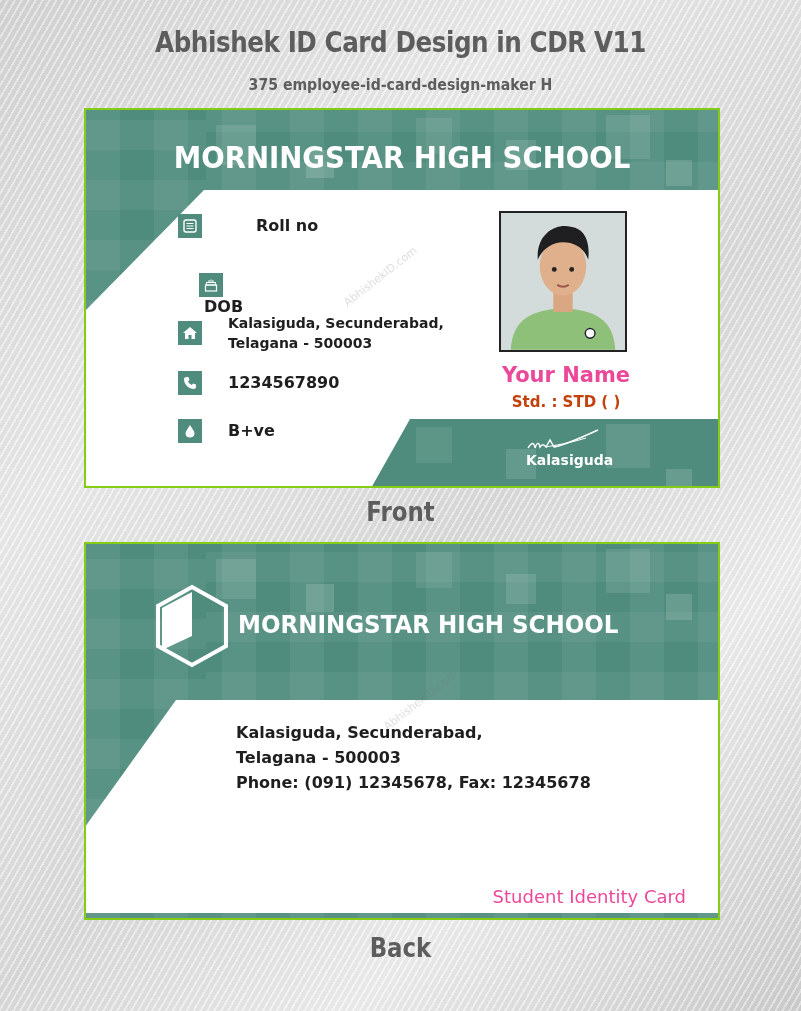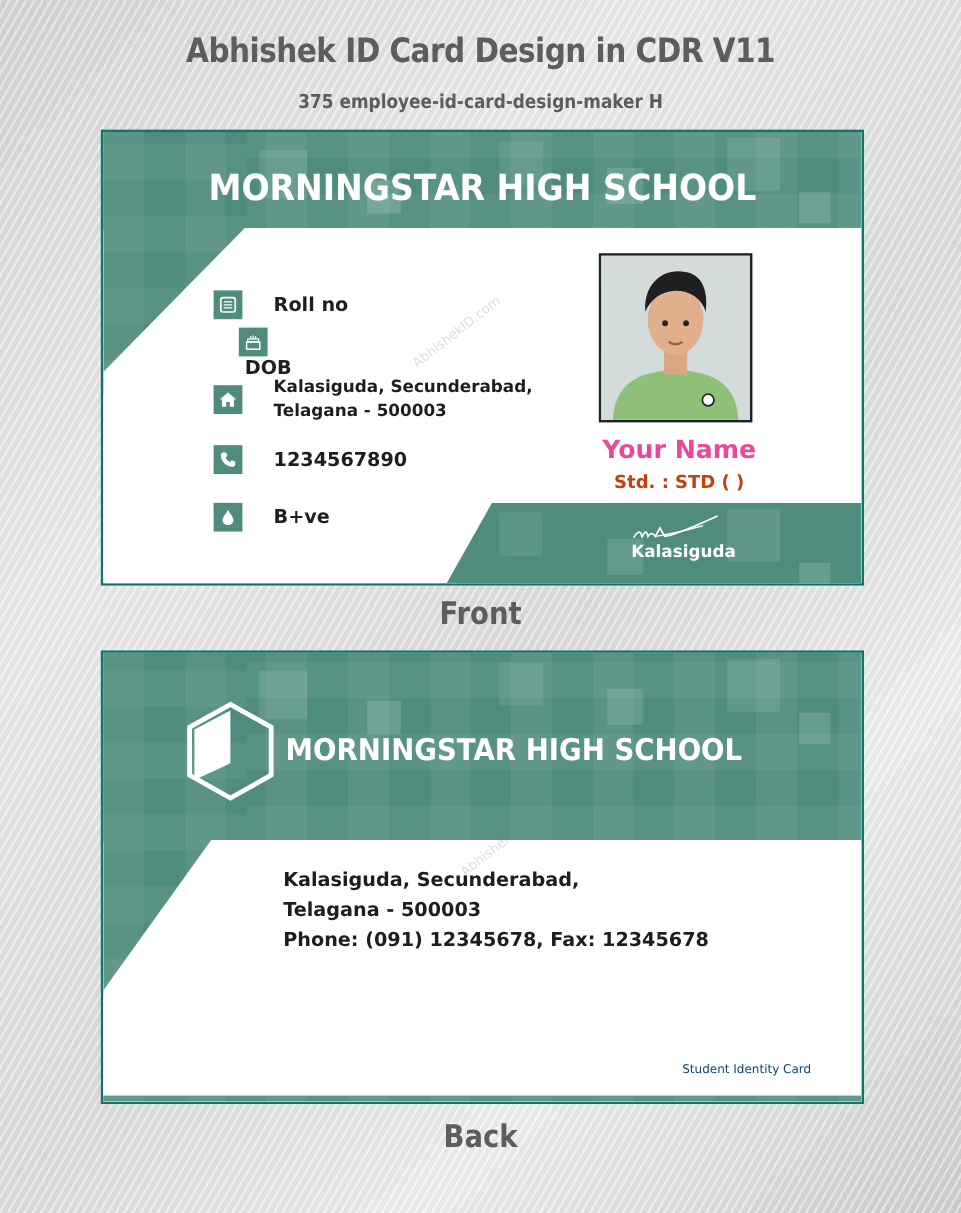--- a/index.html
+++ b/index.html
@@ -17,21 +17,21 @@
     position: absolute; left: 0; width: 801px; top: 26px; text-align: center;
     font-family: "DejaVu Sans", sans-serif; font-weight: bold; font-size: 28px;
     color: #5d5d5d; letter-spacing: -0.5px; transform: scaleX(0.88);
   }
   .page-subtitle {
     position: absolute; left: 0; width: 801px; top: 75px; text-align: center;
     font-weight: bold; font-size: 16px; color: #5d5d5d; transform: scaleX(0.88);
   }
   .card {
     position: absolute; left: 84px; width: 636px; background: #fff;
-    border: 2px solid #0f766e; box-sizing: border-box; overflow: hidden;
+    border: 2px solid #84cc16; box-sizing: border-box; overflow: hidden;
   }
   .card.front { top: 108px; height: 380px; }
   .card.back { top: 542px; height: 378px; }
   .teal { background: #4f8c7d; }
   .tiles {
     position: absolute; inset: 0;
     background-image:
       linear-gradient(rgba(255,255,255,0.13), rgba(255,255,255,0.13)),
       linear-gradient(rgba(255,255,255,0.10), rgba(255,255,255,0.10)),
       linear-gradient(rgba(255,255,255,0.15), rgba(255,255,255,0.15)),
@@ -76,21 +76,21 @@
   .principal { position: absolute; left: 440px; top: 342px; color: #fff; font-weight: bold; font-size: 14px; }
   .side-label { position: absolute; left: 0; width: 801px; text-align: center; font-weight: bold; font-size: 26px; color: #5d5d5d; transform: scaleX(0.88); }
   
   .back-header { position: absolute; left: 0; top: 0; width: 100%; height: 158px; }
   .back-leftband { position: absolute; left: 0; top: 0; width: 120px; height: 285px;
     clip-path: polygon(0 0, 100% 0, 100% 55%, 0 100%); }
   .hex-logo { position: absolute; left: 68px; top: 40px; width: 76px; height: 84px; }
   .school-name-back { position: absolute; left: 152px; top: 66px; color: #fff; font-weight: bold; font-size: 25px; transform: scaleX(0.92); transform-origin: left; }
   .back-info { position: absolute; left: 150px; top: 176px; font-weight: bold; font-size: 16px; color: #1e1e1e; line-height: 25px; }
   .back-info .email-label { font-size: 17px; margin-left: -8px; }
-  .sid { position: absolute; right: 42px; top: 342px; font-size: 10px; color: #0c4a6e; }
+  .sid { position: absolute; right: 32px; top: 342px; font-size: 18px; color: #ec4899; }
   .back-bottom { position: absolute; left: 0; bottom: 0; width: 100%; height: 5px; }
   .watermark { position: absolute; color: rgba(120,120,120,0.25); font-size: 11px; transform: rotate(-38deg); }
 </style>
 </head>
 <body>
 
 <div class="stripes"></div>
 
 <div class="page-title">Abhishek ID  Card Design in CDR V11</div>
 <div class="page-subtitle">375 employee-id-card-design-maker H</div>
@@ -101,21 +101,21 @@
     <div class="tiles2"></div>
   </div>
   <div class="front-leftband teal">
     <div class="tiles2"></div>
   </div>
   <div class="front-white-cut"></div>
   <div class="school-name-front">MORNINGSTAR HIGH SCHOOL</div>
 
   <div class="watermark" style="left:250px; top:160px;">AbhishekID.com</div>
 
-  <div class="info-row" style="top:132px;">
+  <div class="info-row" style="top:104px;gap:28px;">
     <span class="info-icon">
       <svg viewBox="0 0 16 16">
           <rect x="2" y="2" width="12" height="12" rx="2" fill="none" stroke="#fff" stroke-width="1.4"></rect>
           <line x1="4.5" y1="5.5" x2="11.5" y2="5.5" stroke="#fff"></line>
           <line x1="4.5" y1="8" x2="11.5" y2="8" stroke="#fff"></line>
           <line x1="4.5" y1="10.5" x2="11.5" y2="10.5" stroke="#fff"></line>
         </svg>
     </span>
     <span class="info-text">Roll no</span>
   </div>

